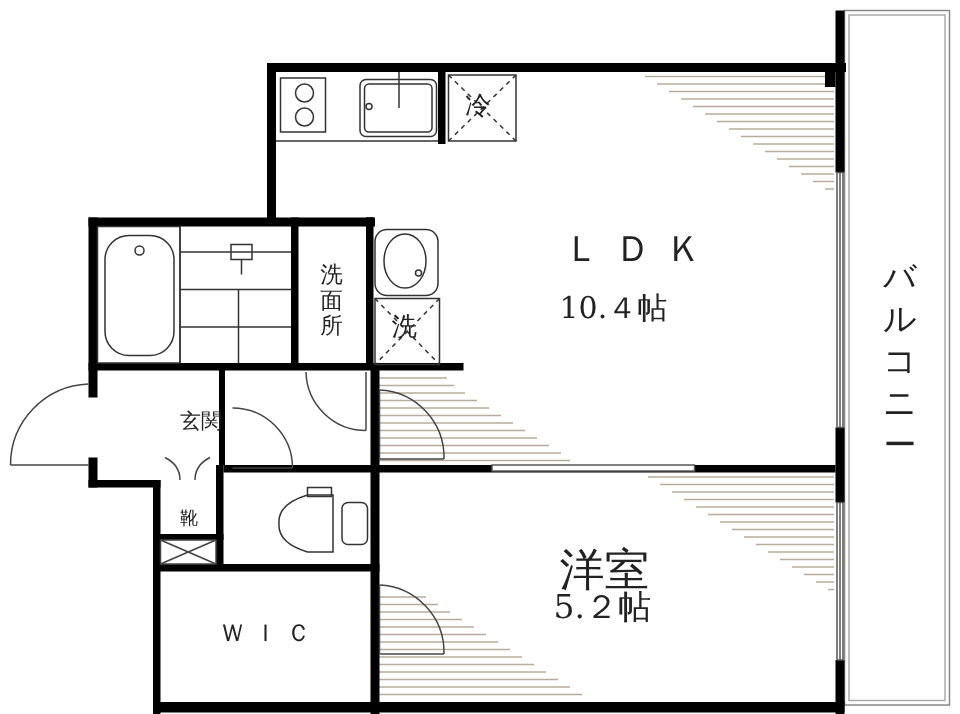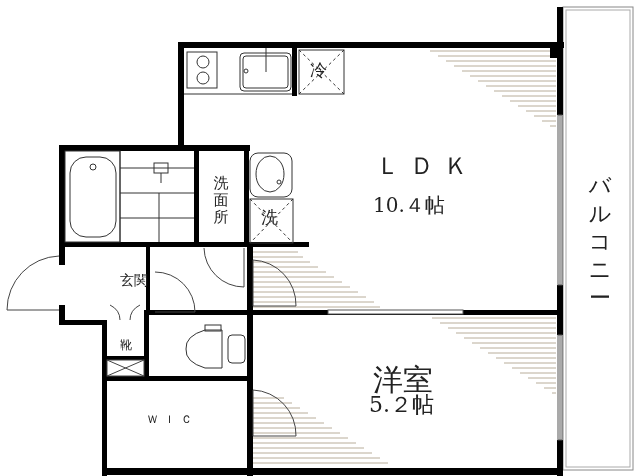--- a/index.html
+++ b/index.html
@@ -3,21 +3,21 @@
 <meta charset="utf-8">
 <style>
   html, body { margin:0; padding:0; background:#ffffff; }
   body { width:640px; height:476px; position:relative; overflow:hidden; font-family:"DejaVu Serif", serif; }
   #plan { position:absolute; left:0; top:0; width:640px; height:476px; }
   .lbl { position:absolute; color:#222; font-family:"DejaVu Serif", serif; white-space:nowrap; }
   .lbl-ldk-name { left:376px; top:150px; font-size:24px; letter-spacing:10px; }
   .lbl-ldk-size { left:373px; top:192px; font-size:20px; }
   .lbl-western-name { left:373px; top:360px; font-size:30px; }
   .lbl-western-size { left:369px; top:390px; font-size:22px; }
-  .lbl-wic { left:147px; top:412px; font-size:11px; letter-spacing:6px; }
+  .lbl-wic { left:147px; top:412px; font-size:16px; letter-spacing:6px; }
   .lbl-entrance { left:84px; top:272px; font-size:14px;margin-left:36px; }
   .lbl-shoe { left:120px; top:337px; font-size:12px; }
   .lbl-washroom { left:213px; top:175px; font-size:15px; width:16px; line-height:17px; white-space:normal; text-align:center; }
   .lbl-washer { left:261px; top:206px; font-size:17px; }
   .lbl-fridge { left:310px; top:59px; font-size:17px; }
   .lbl-balcony { left:587px; top:172px; font-size:22px; width:26px; line-height:28px; white-space:normal; text-align:center; }
 </style>
 </head>
 <body>
 

